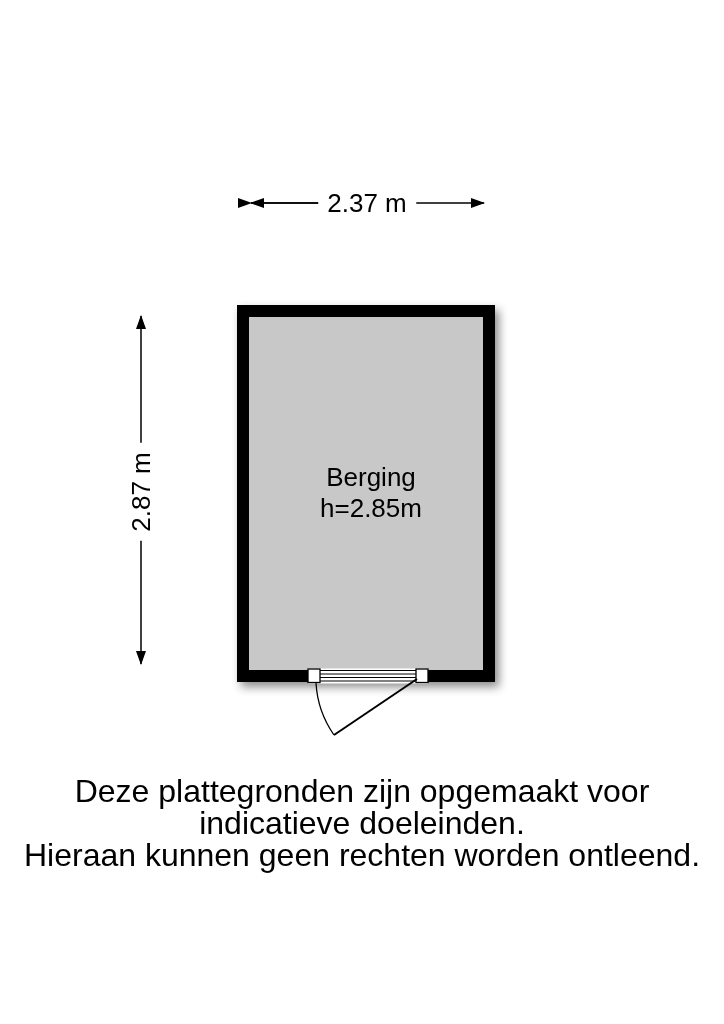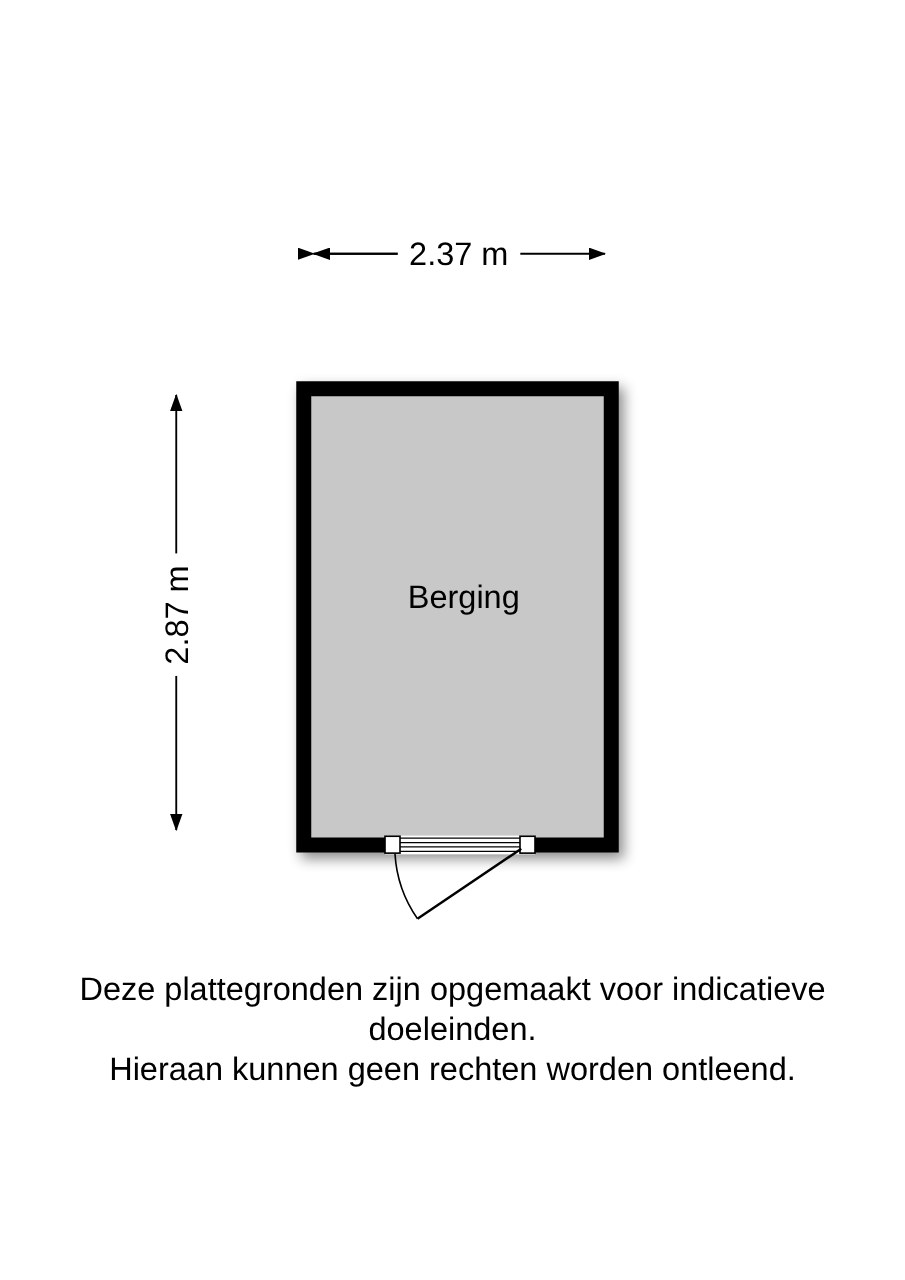--- a/index.html
+++ b/index.html
@@ -60,21 +60,21 @@
     text-align: center;
     font-size: 26px;
     line-height: 31px;
     color: var(--color-text);
   }
   .disclaimer {
     position: absolute;
     left: 0; top: 775px;
     width: 724px;
     text-align: center;
-    font-size: 26px;
+    font-size: 32px;
     line-height: 32px;
     color: var(--color-text);
   }
 </style>
 </head>
 <body>
 
 <div class="canvas">
 
   <svg class="plan-svg" viewBox="0 0 724 1024">
@@ -110,20 +110,21 @@
       <path d="M 316 683 A 101 101 0 0 0 334 735" class="door-arc"></path>
       <line x1="417" y1="679" x2="334" y2="735" class="door-leaf"></line>
     </g>
   </svg>
 
   <div class="dim-label horizontal">2.37 m</div>
   <div class="dim-label vertical">2.87 m</div>
 
   <div class="room-labels">
     <div>Berging</div>
+    <div>h=2.85m</div>
   </div>
 
   <div class="disclaimer">
     <div>Deze plattegronden zijn opgemaakt voor indicatieve doeleinden.</div>
     <div>Hieraan kunnen geen rechten worden ontleend.</div>
   </div>
 
 </div>
 
 </body></html>

